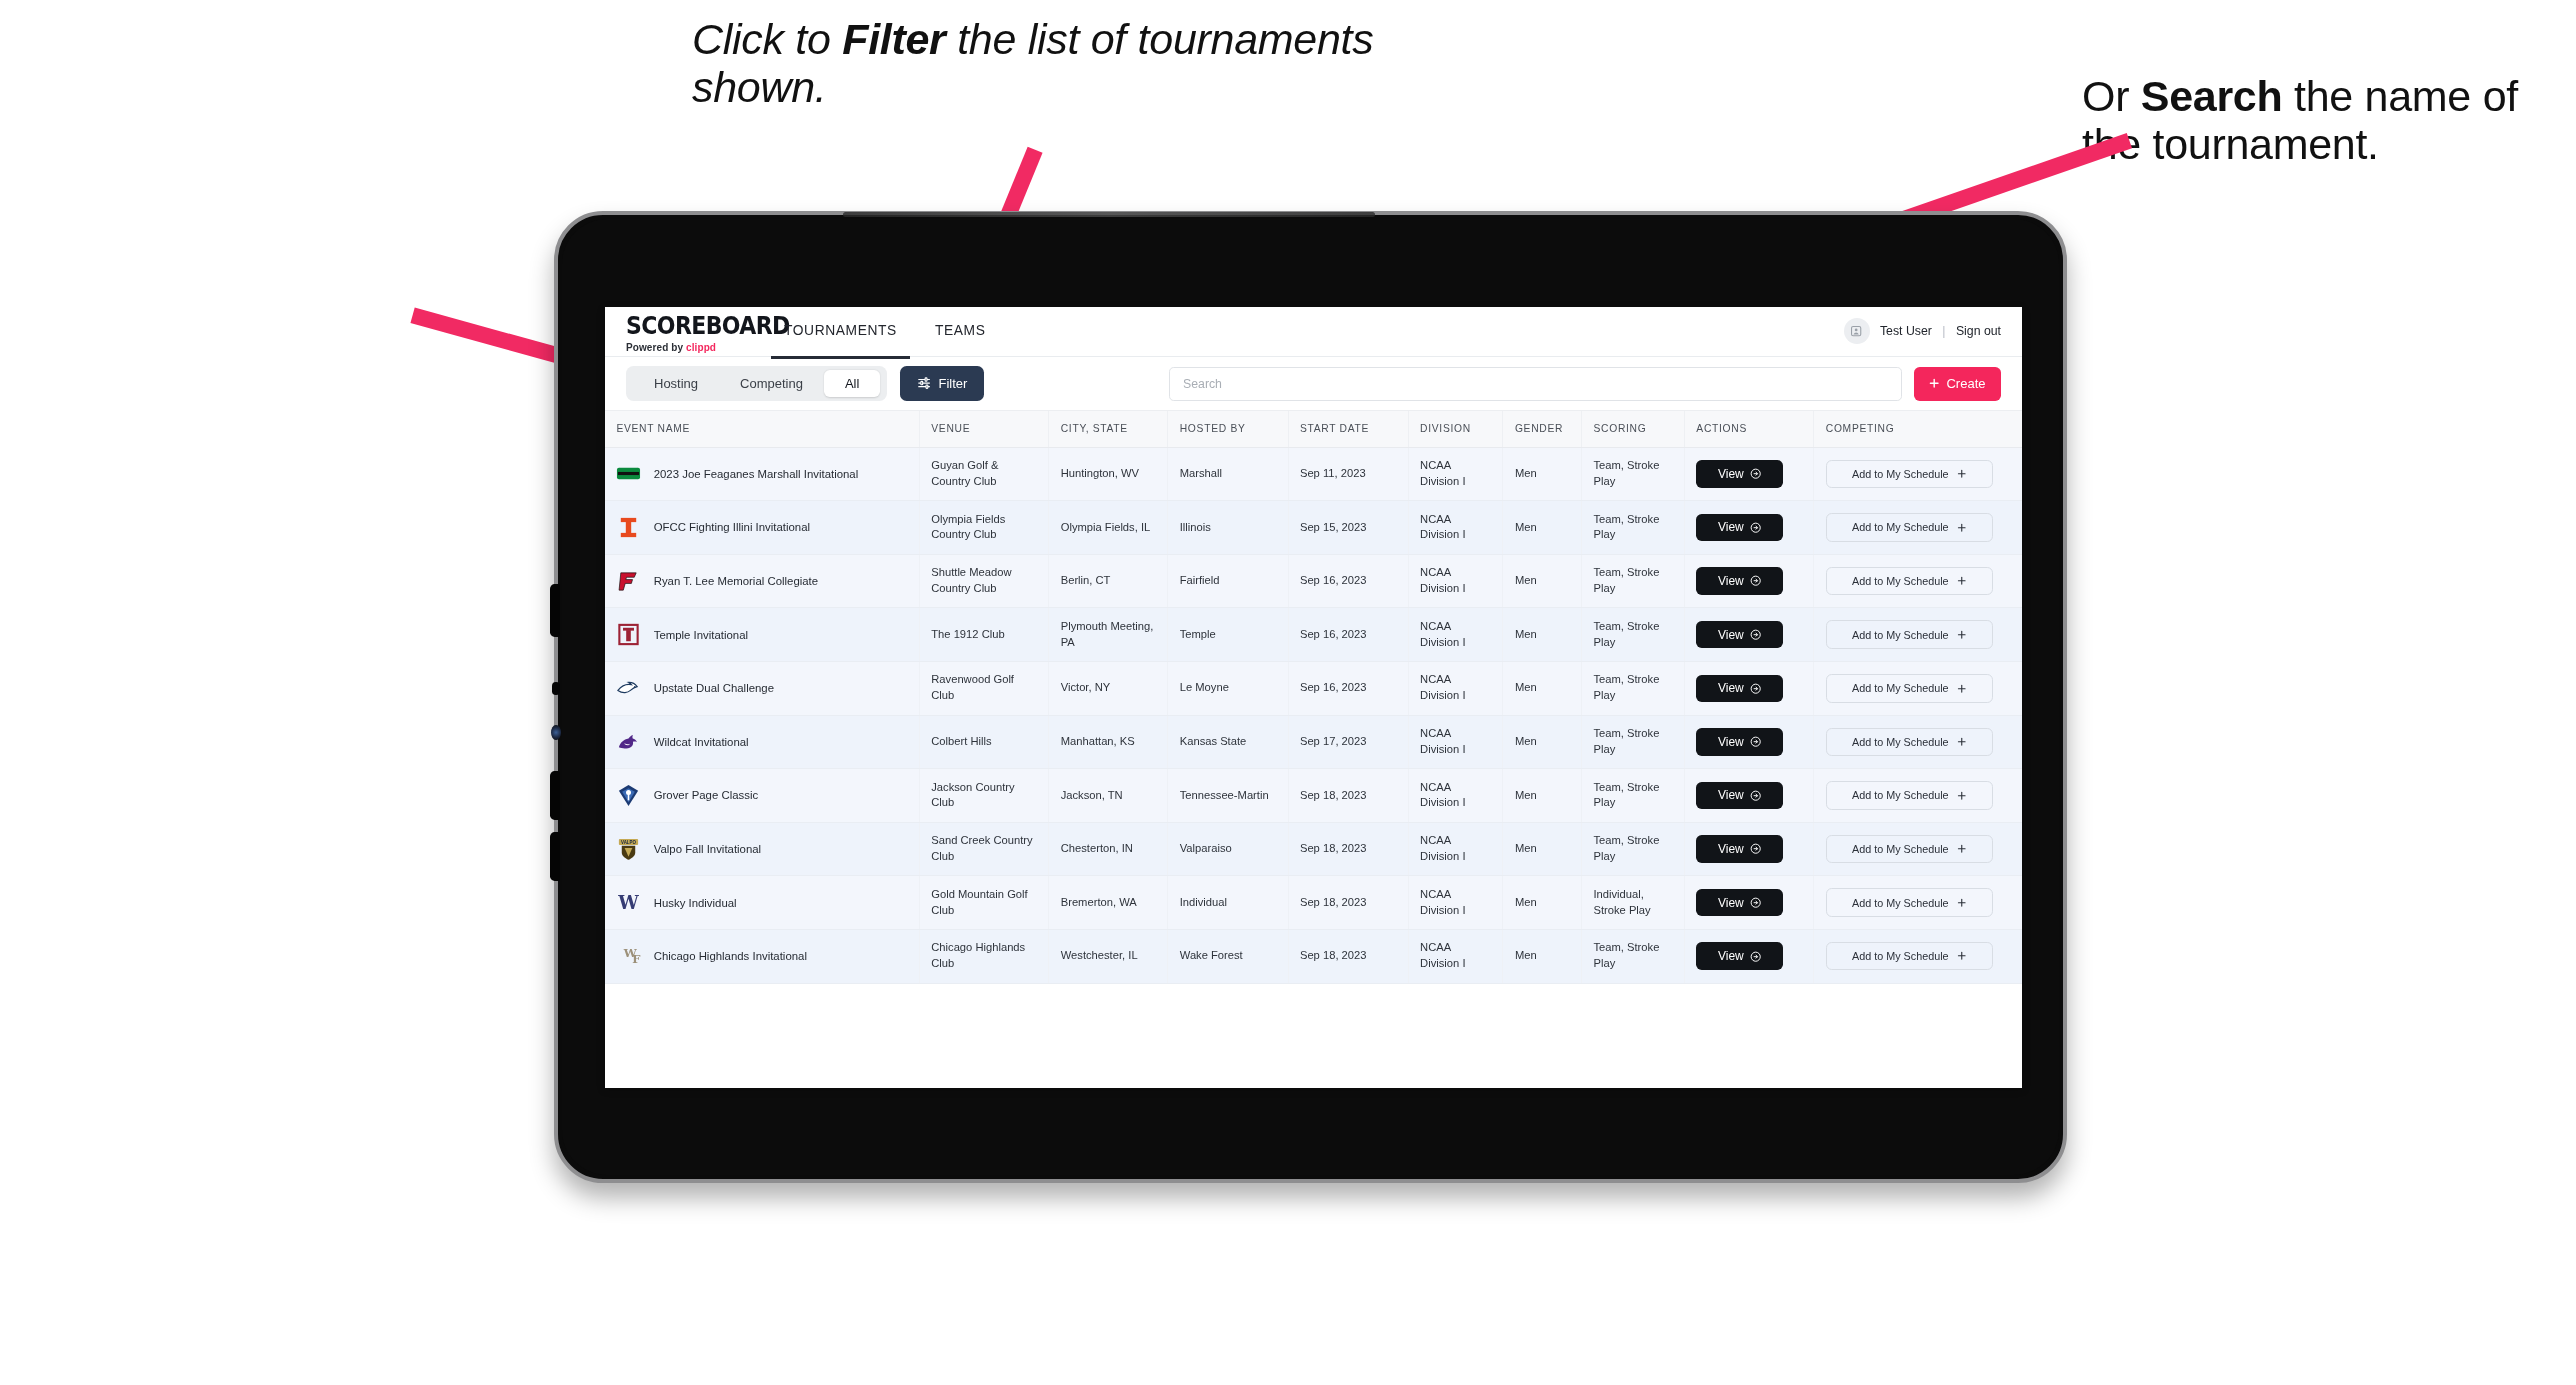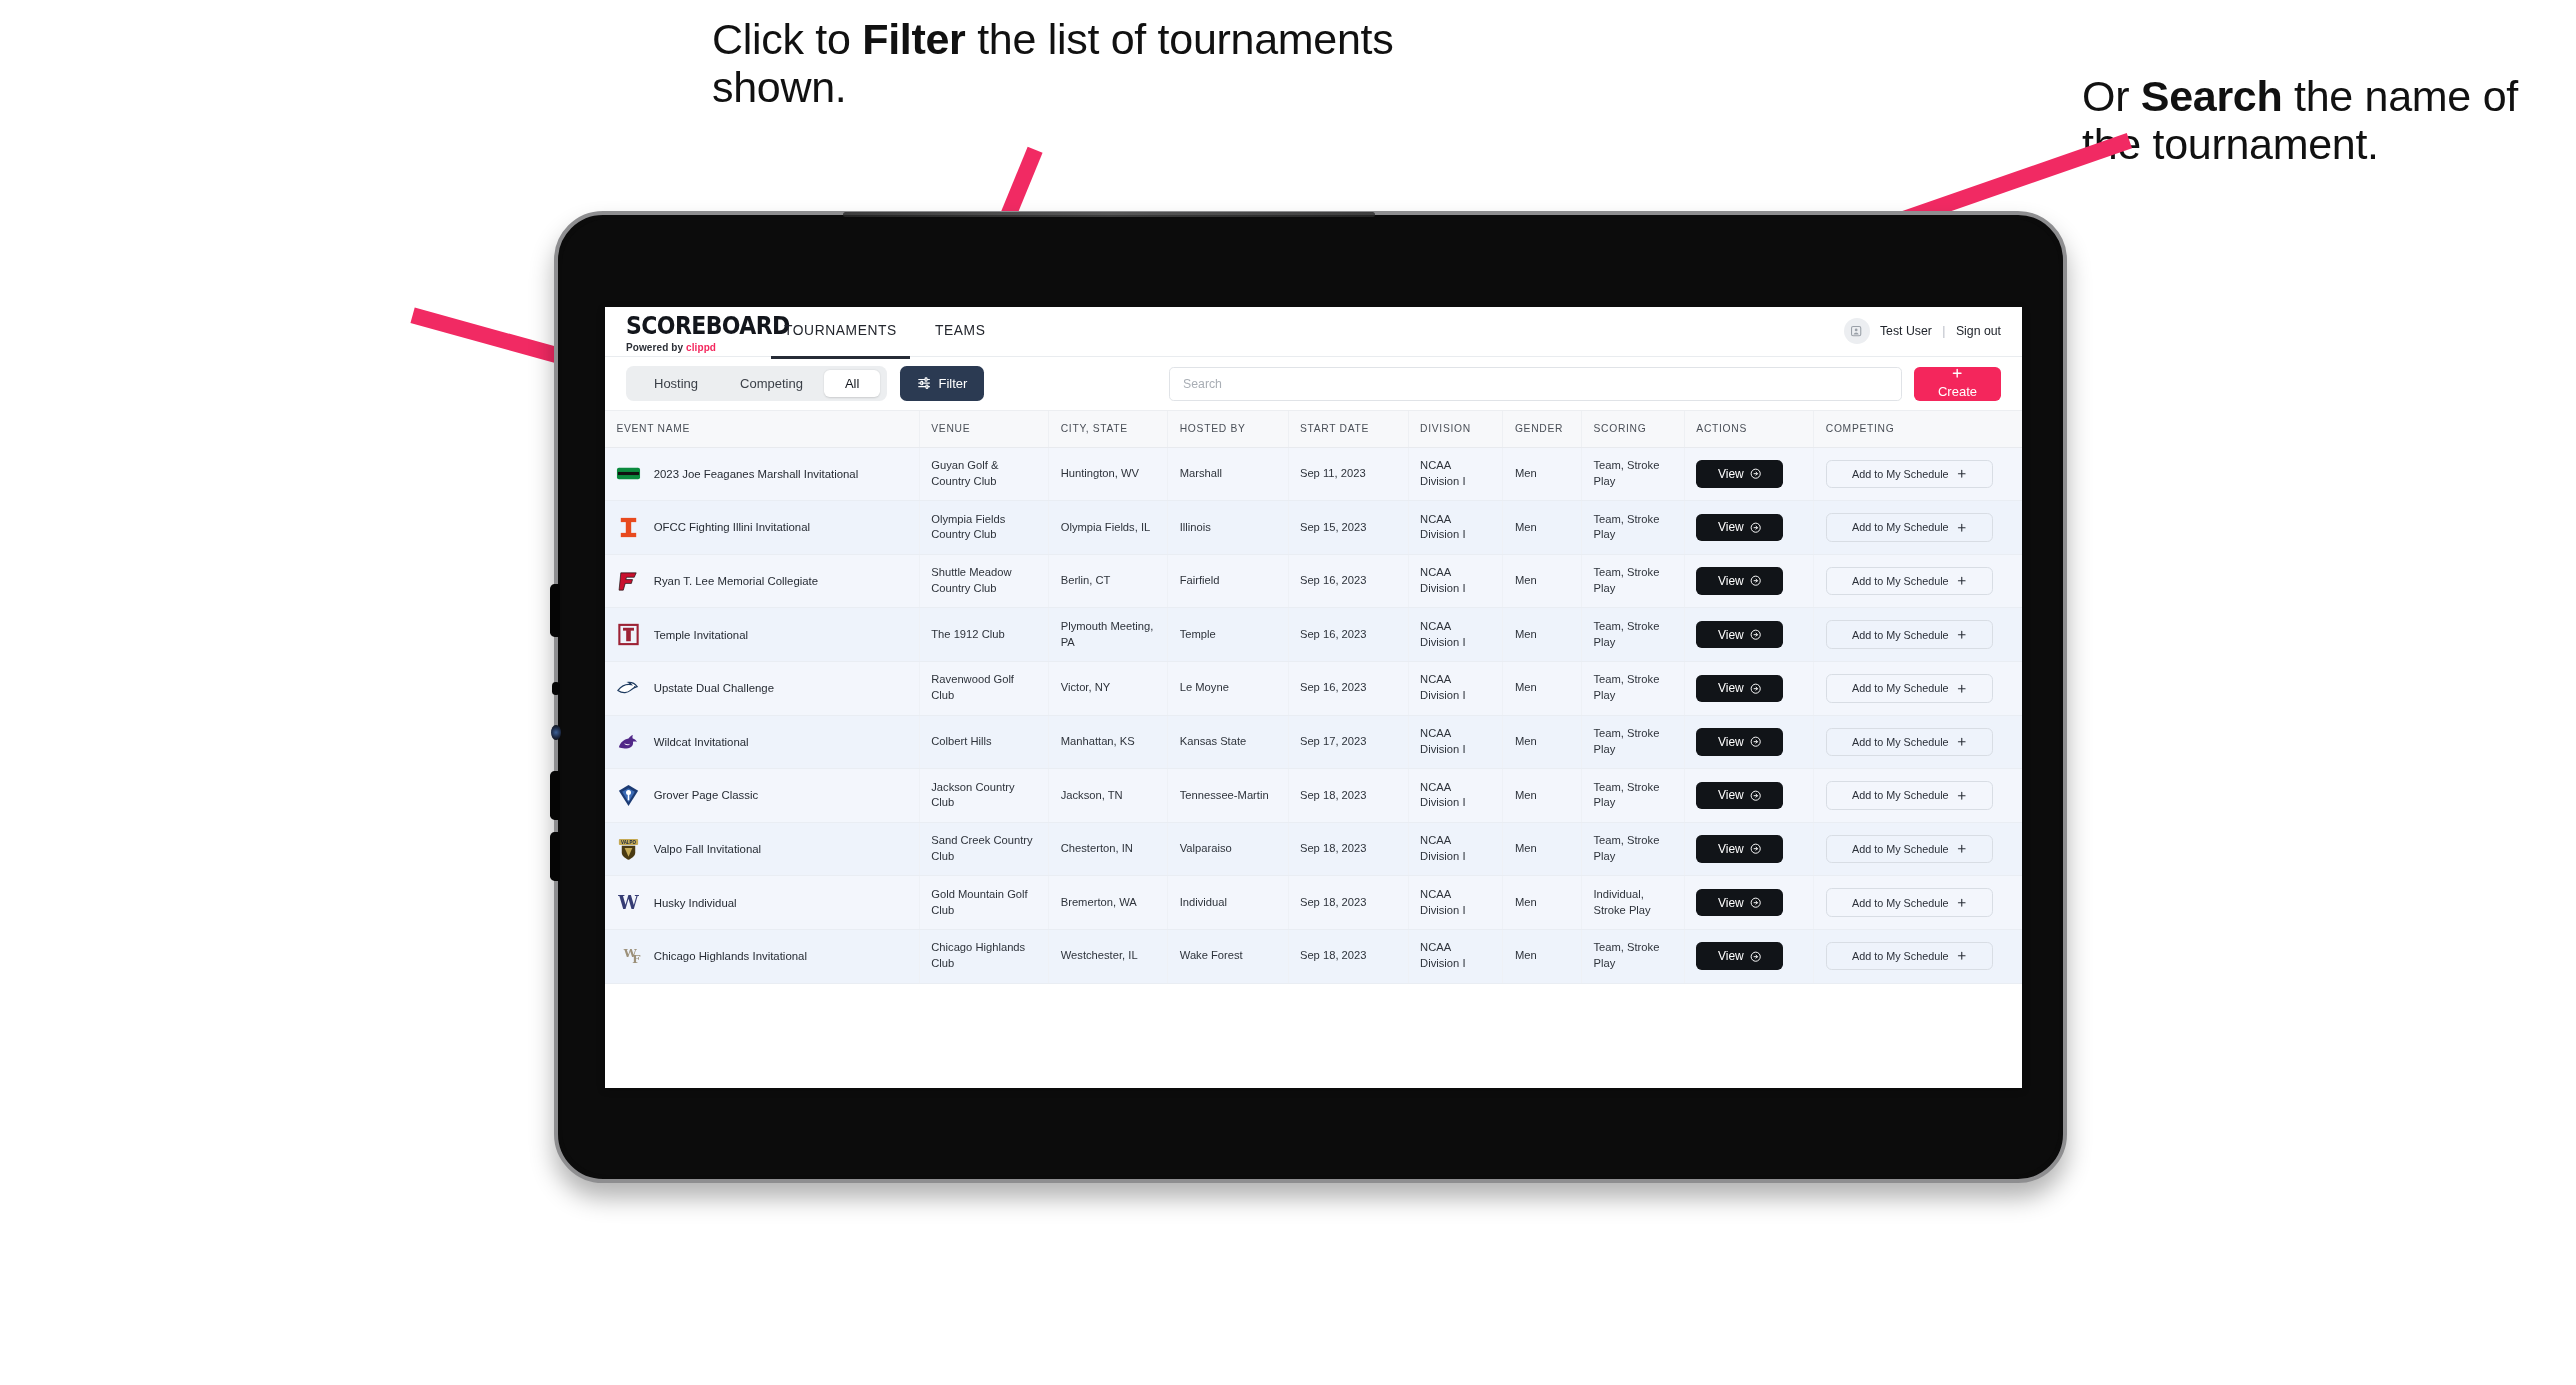--- a/index.html
+++ b/index.html
@@ -15,21 +15,21 @@
   .anno {
     position: absolute;
     color: #111111;
     font-size: 43px;
     line-height: 1.12;
     font-weight: 400;
     letter-spacing: -0.3px;
   }
   .anno b { font-weight: 700; }
   #anno-all      { left: 0px;    top: 163px; width: 446px; }
-  #anno-filter   { left: 712px;  top: 15px;  width: 684px; }
+  #anno-filter   { left: 692px;  top: 15px;  width: 684px; font-style: italic; }
   #anno-search   { left: 2082px; top: 72px;  width: 446px; }
 
   .arrow { position: absolute; overflow: visible; }
 
   
   #tablet {
     position: absolute;
     left: 554px; top: 211px;
     width: 1513px; height: 972px;
     background: #0b0b0b;
@@ -127,21 +127,20 @@
     width: 733px; height: 34px; border: 0.9px solid #e0e3e7; border-radius: 4.7px;
     background: #fff; font-size: 12.3px; color: #24282f; padding: 0 13.3px;
     font-family: "Liberation Sans", sans-serif;
   }
   #search-input::placeholder { color: #a9aeb5; }
   #create-btn {
     display: flex; align-items: center; gap: 6.6px; justify-content: center;
     background: #f4265c; color: #fff; border: none; border-radius: 5.7px;
     height: 34px; width: 87px; font-size: 13px; cursor: pointer;
     font-family: "Liberation Sans", sans-serif;
-    flex-direction: column;
   }
 
   
   #table { width: 100%; border-collapse: collapse; table-layout: fixed; }
   #table thead th {
     background: #f7f8fa; color: #4a4f57;
     font-size: 10.3px; letter-spacing: 0.7px; font-weight: 500;
     text-align: left; padding: 12.3px 11.4px; border-bottom: 0.9px solid #e8eaee;
     border-right: 0.9px solid #eef0f3;
   }

